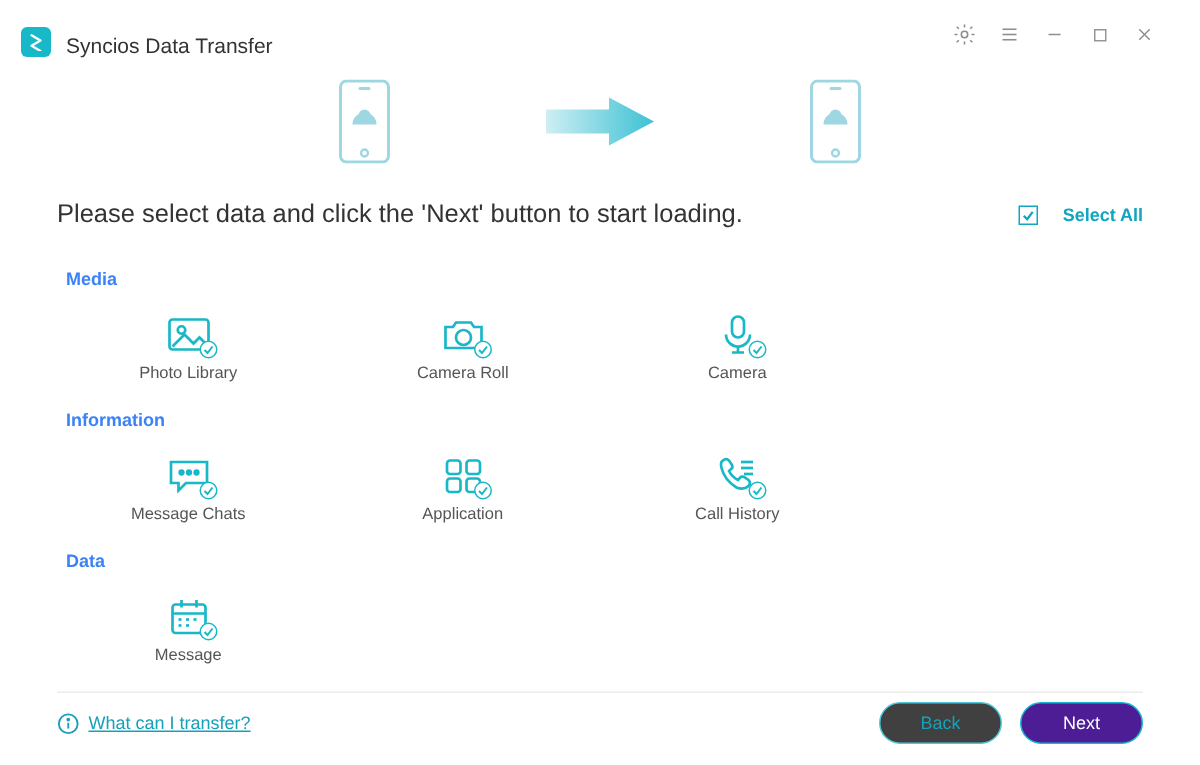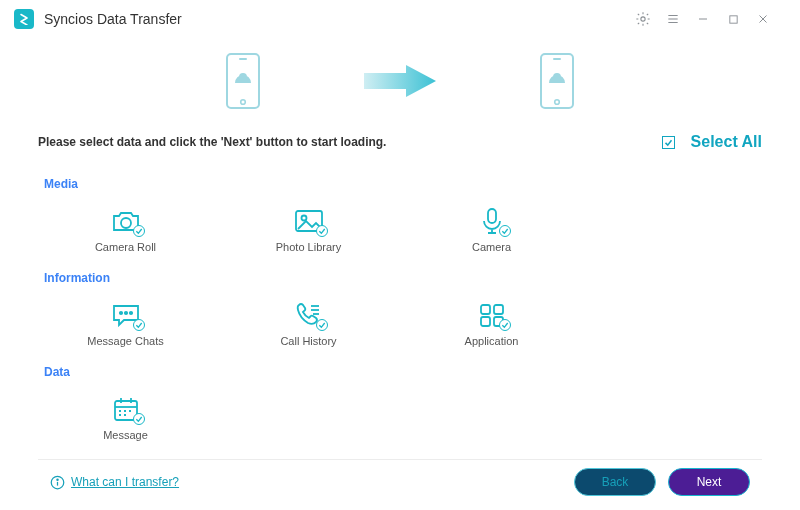--- a/index.html
+++ b/index.html
@@ -5,21 +5,21 @@
   * { box-sizing: border-box; margin: 0; padding: 0; }
   body {
     width: 800px; height: 510px;
     font-family: "Segoe UI", Arial, sans-serif;
     background: #fff; color: #444;
     font-size: 12px;
     overflow: hidden;
     position: relative;
   }
   .titlebar {
-    height: 38px; display: flex; align-items: center;
+    height: 38px; display: flex; align-items: flex-end;
     padding: 0 22px 0 14px;
   }
   .logo-badge {
     width: 20px; height: 20px; border-radius: 4px;
     background: #19b8c8;
     display: flex; align-items: center; justify-content: center;
     margin-right: 10px;
   }
   .app-title { font-size: 14px; color: #333; }
   .titlebar-spacer { flex: 1; }
@@ -35,24 +35,24 @@
   .phone-slot { display: flex; align-items: center; justify-content: center; }
   .arrow-wrap { display:flex; align-items:center; justify-content:center; }
 
   .content {
     padding: 0 38px;
   }
   .instruct-row {
     display: flex; align-items: center; justify-content: space-between;
     padding: 10px 0 14px 0;
   }
-  .instruct-text { font-weight: 700; font-size: 12px; color: #333; }
+  .instruct-text { font-weight: 400; font-size: 17px; color: #333; }
   .select-all {
     display: flex; align-items: center; gap: 16px;
-    color: #11a5c0; font-weight: 600; font-size: 16px;
+    color: #11a5c0; font-weight: 600; font-size: 12px;
     cursor: pointer;
   }
   .checkbox {
     width: 13px; height: 13px; border: 1.5px solid #11a5c0;
     display:flex; align-items:center; justify-content:center;
   }
 
   .section-label {
     font-weight: 700; font-size: 12px; color: #3b82f6;
     padding: 12px 0 8px 6px;
@@ -80,34 +80,34 @@
     width: 12px; height: 12px; border-radius: 50%;
     border: 1.5px solid #19b8c8; background: #fff;
     display:flex; align-items:center; justify-content:center;
   }
   .check-dot svg { width: 8px; height: 8px; }
 
   .divider { height: 1px; background: #ececec; margin: 12px 0 0 0; }
 
   .footer {
     position: absolute; bottom: 0; left: 0; right: 0; height: 56px;
-    display: flex; align-items: center; padding: 0 50px;
+    display: flex; align-items: center; padding: 0 38px;
   }
   .help-link {
     display:flex; align-items:center; gap:6px;
     color: #16a0b9; text-decoration: underline;
     font-size: 12px; cursor: pointer;
   }
   .footer-spacer { flex:1; }
   .btn {
     min-width: 82px; height: 28px; border-radius: 16px;
     display:flex; align-items:center; justify-content:center;
     font-size: 12px; cursor:pointer; margin-left: 12px;
   }
-  .btn-secondary { color: #16a0b9; border: 1.5px solid #4fc7da; background:#0c4a6e; }
+  .btn-secondary { color: #16a0b9; border: 1.5px solid #4fc7da; background:#404040; }
   .btn-primary   { color: #fff; background: #4c1d95; border: 1.5px solid #18b5cf; }
 </style>
 </head>
 <body>
 
 <div class="titlebar">
   <div class="logo-badge">
     <svg width="12" height="12" viewBox="0 0 24 24">
         <path d="M6 3 L18 10 L6 17 L18 24" stroke="#fff" stroke-width="3" fill="none" stroke-linecap="round" stroke-linejoin="round"></path>
       </svg>
@@ -192,46 +192,46 @@
       <span>Select All</span>
     </div>
   </div>
 
   <div class="section-label">Media</div>
   <div class="grid">
 
     <div class="tile">
       <div class="tile-icon">
         <svg width="30" height="24" viewBox="0 0 30 24" fill="none" stroke="#19b8c8" stroke-width="1.8">
-          <path d="M3 7 h5 l2-3 h10 l2 3 h5 v14 h-24 z"></path>
-            <circle cx="15" cy="14" r="5"></circle>
-        </svg>
-        <span class="check-dot">
-            <svg viewBox="0 0 24 24" fill="none" stroke="#19b8c8" stroke-width="4">
-              <polyline points="4,13 10,19 20,6"></polyline>
-            </svg>
-          </span>
-      </div>
-      <div class="tile-label">Camera Roll</div>
-    </div>
-
-    <div class="tile">
-      <div class="tile-icon">
-        <svg width="30" height="24" viewBox="0 0 30 24" fill="none" stroke="#19b8c8" stroke-width="1.8">
           <rect x="2" y="2" width="26" height="20" rx="2"></rect>
             <circle cx="10" cy="9" r="2.5"></circle>
             <path d="M4 20 l8-8 6 6 4-4 6 6"></path>
         </svg>
         <span class="check-dot">
             <svg viewBox="0 0 24 24" fill="none" stroke="#19b8c8" stroke-width="4">
               <polyline points="4,13 10,19 20,6"></polyline>
             </svg>
           </span>
       </div>
       <div class="tile-label">Photo Library</div>
+    </div>
+
+    <div class="tile">
+      <div class="tile-icon">
+        <svg width="30" height="24" viewBox="0 0 30 24" fill="none" stroke="#19b8c8" stroke-width="1.8">
+          <path d="M3 7 h5 l2-3 h10 l2 3 h5 v14 h-24 z"></path>
+            <circle cx="15" cy="14" r="5"></circle>
+        </svg>
+        <span class="check-dot">
+            <svg viewBox="0 0 24 24" fill="none" stroke="#19b8c8" stroke-width="4">
+              <polyline points="4,13 10,19 20,6"></polyline>
+            </svg>
+          </span>
+      </div>
+      <div class="tile-label">Camera Roll</div>
     </div>
 
     <div class="tile">
       <div class="tile-icon">
         <svg width="24" height="28" viewBox="0 0 24 28" fill="none" stroke="#19b8c8" stroke-width="1.8">
           <rect x="8" y="2" width="8" height="14" rx="4"></rect>
             <path d="M4 14 a8 8 0 0 0 16 0 M12 22 v4 M8 26 h8"></path>
         </svg>
         <span class="check-dot">
             <svg viewBox="0 0 24 24" fill="none" stroke="#19b8c8" stroke-width="4">
@@ -261,49 +261,49 @@
               <polyline points="4,13 10,19 20,6"></polyline>
             </svg>
           </span>
       </div>
       <div class="tile-label">Message Chats</div>
     </div>
 
     <div class="tile">
       <div class="tile-icon">
         <svg width="28" height="26" viewBox="0 0 28 26" fill="none" stroke="#19b8c8" stroke-width="1.8">
+          <rect x="3" y="3" width="9" height="9" rx="2"></rect>
+            <rect x="16" y="3" width="9" height="9" rx="2"></rect>
+            <rect x="3" y="15" width="9" height="9" rx="2"></rect>
+            <rect x="16" y="15" width="9" height="9" rx="2"></rect>
+        </svg>
+        <span class="check-dot">
+            <svg viewBox="0 0 24 24" fill="none" stroke="#19b8c8" stroke-width="4">
+              <polyline points="4,13 10,19 20,6"></polyline>
+            </svg>
+          </span>
+      </div>
+      <div class="tile-label">Application</div>
+    </div>
+
+    <div class="tile">
+      <div class="tile-icon">
+        <svg width="28" height="26" viewBox="0 0 28 26" fill="none" stroke="#19b8c8" stroke-width="1.8">
           <path d="M4 3 q2-2 4 0 l2 3 q1 2-1 3 l-1 1 q2 4 6 6 l1-1 q1-2 3-1 l3 2 q2 2 0 4 q-3 3-8 1 Q5 16 3 8 q-1-4 1-5 z"></path>
           <line x1="16" y1="4" x2="24" y2="4"></line>
             <line x1="16" y1="8" x2="24" y2="8"></line>
             <line x1="18" y1="12" x2="24" y2="12"></line>
         </svg>
         <span class="check-dot">
             <svg viewBox="0 0 24 24" fill="none" stroke="#19b8c8" stroke-width="4">
               <polyline points="4,13 10,19 20,6"></polyline>
             </svg>
           </span>
       </div>
       <div class="tile-label">Call History</div>
-    </div>
-
-    <div class="tile">
-      <div class="tile-icon">
-        <svg width="28" height="26" viewBox="0 0 28 26" fill="none" stroke="#19b8c8" stroke-width="1.8">
-          <rect x="3" y="3" width="9" height="9" rx="2"></rect>
-            <rect x="16" y="3" width="9" height="9" rx="2"></rect>
-            <rect x="3" y="15" width="9" height="9" rx="2"></rect>
-            <rect x="16" y="15" width="9" height="9" rx="2"></rect>
-        </svg>
-        <span class="check-dot">
-            <svg viewBox="0 0 24 24" fill="none" stroke="#19b8c8" stroke-width="4">
-              <polyline points="4,13 10,19 20,6"></polyline>
-            </svg>
-          </span>
-      </div>
-      <div class="tile-label">Application</div>
     </div>
   </div>
 
   <div class="section-label">Data</div>
   <div class="grid">
     <div class="tile">
       <div class="tile-icon">
         <svg width="28" height="26" viewBox="0 0 28 26" fill="none" stroke="#19b8c8" stroke-width="1.8">
           <rect x="3" y="5" width="22" height="19" rx="2"></rect>
             <line x1="3" y1="11" x2="25" y2="11"></line>

